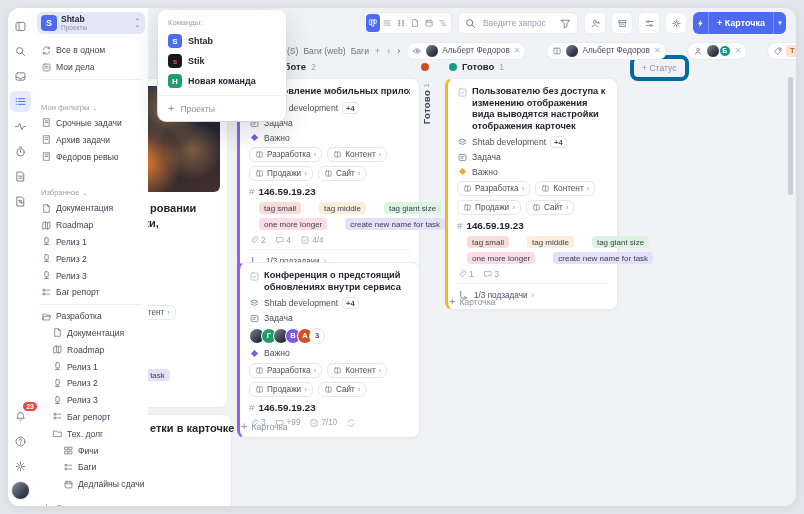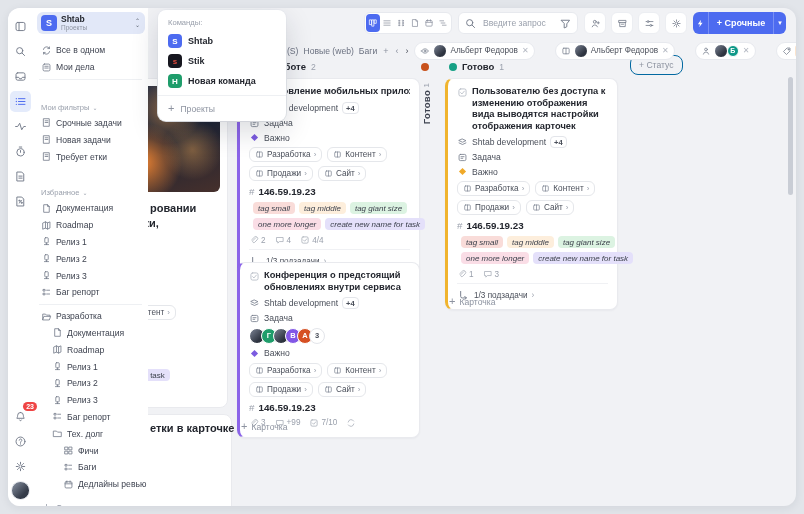--- a/index.html
+++ b/index.html
@@ -71,39 +71,39 @@
   .fchip .lbl{font-size:8.2px;color:#4a4f5a;}
   .fchip .x{color:#b3b8c2;font-size:8px;margin-left:1px;}
   .fchip .tbadge{width:12px;height:12px;border-radius:3px;background:#fbe4cd;color:#c4642a;font-size:7.5px;font-weight:700;display:flex;align-items:center;justify-content:center;}
   .fr-icons{margin-left:auto;display:flex;gap:6px;}
   .fr-icons .ic{width:12px;height:12px;cursor:pointer;}
   
   .colhead{position:absolute;display:flex;align-items:center;gap:5px;z-index:2;}
   .dot{width:8px;height:8px;border-radius:50%;}
   .colhead .t{font-size:9.5px;font-weight:700;color:#23262e;}
   .colhead .c{font-size:8.6px;color:#9aa0ac;}
-  .addstatus{position:absolute;left:622px;top:47px;height:18px;padding:0 8px;border:1px solid #0369a1;border-radius:8px;background:transparent;color:#8d93a0;font-size:8.6px;display:flex;align-items:center;z-index:2;cursor:pointer;}
+  .addstatus{position:absolute;left:622px;top:47px;height:18px;padding:0 8px;border:4px solid #0369a1;border-radius:8px;background:transparent;color:#8d93a0;font-size:8.6px;display:flex;align-items:center;z-index:2;cursor:pointer;}
   .vcol{position:absolute;left:407px;top:75px;width:22px;display:flex;flex-direction:column;align-items:center;z-index:2;}
   .vlabel{writing-mode:vertical-rl;transform:rotate(180deg);font-size:9.5px;font-weight:700;color:#3e4350;letter-spacing:.3px;}
   .vcount{writing-mode:vertical-rl;transform:rotate(180deg);font-size:8px;color:#9aa0ac;margin-bottom:3px;}
   .card{position:absolute;background:#fff;border:1px solid #e9eaee;border-left-width:3px;border-radius:8px;box-sizing:border-box;padding:7px 9px;z-index:2;cursor:pointer;box-shadow:0 1px 2px rgba(30,34,50,.04);}
   .ct{display:flex;gap:4px;align-items:flex-start;font-size:9.3px;font-weight:700;color:#23262e;line-height:1.25;margin-bottom:4px;}
   .ct .ic{margin-top:1px;width:11px;height:11px;color:#b3b8c2;}
   .ct.nowrap span{white-space:nowrap;overflow:hidden;display:block;}
   .crow{display:flex;align-items:center;gap:4px;font-size:8.6px;color:#4a4f5a;margin:3.5px 0;white-space:nowrap;}
   .crow .ic{width:11px;height:11px;}
   .wsbadge{font-size:7.6px;color:#4a4f5a;border:1px solid #e3e5ea;border-radius:4px;padding:0.5px 3px;font-weight:700;}
   .prio .ic{color:inherit;}
   .chips{display:flex;gap:5px;margin:4px 0;}
   .chip{display:flex;align-items:center;gap:3px;border:1px solid #e5e7eb;border-radius:6px;padding:2px 5px;font-size:8.2px;color:#4a4f5a;white-space:nowrap;background:#fff;}
   .chip .ic{width:9px;height:9px;}
   .chip .arr{color:#9aa0ac;font-size:8px;}
   .code{display:flex;gap:4px;align-items:center;margin:5px 0;font-size:9.8px;font-weight:700;color:#23262e;}
   .code .h{color:#9aa0ac;font-weight:400;}
-  .tags{display:flex;gap:4px;margin:4px 4px;flex-wrap:nowrap;font-style:italic;}
+  .tags{display:flex;gap:18px;margin:4px 10px;flex-wrap:nowrap;}
   .tag{border-radius:4px;padding:1.5px 5px;font-size:8px;color:#3a3f4a;white-space:nowrap;}
   .cfoot{display:flex;gap:9px;align-items:center;margin:5px 0 2px;color:#9aa0ac;font-size:8.2px;}
   .cfoot .fi{display:flex;align-items:center;gap:2px;}
   .cfoot .ic{width:10px;height:10px;color:#a6abb6;}
   .subrow{display:flex;align-items:center;gap:4px;border-top:1px solid #f0f1f4;margin-top:4px;padding-top:5px;font-size:8.2px;color:#4a4f5a;}
   .subrow .arr{color:#9aa0ac;}
   .avstack{display:flex;align-items:center;margin:4px 0;}
   .avstack .a{width:16px;height:16px;border-radius:50%;border:1.5px solid #fff;margin-left:-4px;color:#fff;font-size:7.5px;font-weight:700;display:flex;align-items:center;justify-content:center;box-sizing:border-box;}
   .avstack .a:first-child{margin-left:0;}
   .avstack .a.photo{background:linear-gradient(135deg,#7d8596,#2e3440 70%);}
@@ -255,28 +255,28 @@
           </span>
         </span>
       <div class="cta">
         <span class="seg iconseg">
             <span class="ic">
               <svg viewBox="0 0 16 16" fill="none" stroke="currentColor" stroke-width="1.2" stroke-linecap="round" stroke-linejoin="round">
                 <path d="M8.8 2.5L4.2 9h3L6.2 13.5 11 7H8z" fill="currentColor" stroke="none"></path>
               </svg>
             </span>
           </span>
-        <span class="seg label">+ Срочные</span>
+        <span class="seg label">+ Карточка</span>
         <span class="seg chev">▾</span>
       </div>
     </div>
 
     <div class="filterrow" id="filterrow">
       <span class="tabfrag">(S)</span>
-      <span class="tab">Новые (web)</span>
+      <span class="tab">Баги (web)</span>
       <span class="tab">Баги</span>
       <span class="tctl">+</span>
       <span class="tctl">‹</span>
       <span class="tctl" style="color:#4a4f5a;">›</span>
       <span id="chips" style="display:flex;gap:20px;">
           <span class="fchip">
             <span class="ic">
               <svg viewBox="0 0 16 16" fill="none" stroke="currentColor" stroke-width="1.2" stroke-linecap="round" stroke-linejoin="round">
                 <path d="M2.5 8C4 5.6 6 4.6 8 4.6s4 1 5.5 3.4C12 10.4 10 11.4 8 11.4S4 10.4 2.5 8z"></path>
                 <circle cx="8" cy="8" r="1.5"></circle>
@@ -789,30 +789,30 @@
             </span>
             <span>Срочные задачи</span>
           </div>
           <div class="sitem">
             <span class="ic">
               <svg viewBox="0 0 16 16" fill="none" stroke="currentColor" stroke-width="1.2" stroke-linecap="round" stroke-linejoin="round">
                 <path d="M4 2.5h8v11H4z"></path>
                 <path d="M6 5.5h4M6 8h4"></path>
               </svg>
             </span>
-            <span>Новая задачи</span>
+            <span>Архив задачи</span>
           </div>
           <div class="sitem">
             <span class="ic">
               <svg viewBox="0 0 16 16" fill="none" stroke="currentColor" stroke-width="1.2" stroke-linecap="round" stroke-linejoin="round">
                 <path d="M4 2.5h8v11H4z"></path>
                 <path d="M6 5.5h4M6 8h4"></path>
               </svg>
             </span>
-            <span>Требует етки</span>
+            <span>Федоров ревью</span>
           </div>
           <div class="ssec">
             <span>Избранное</span>
             <span style="font-size:6px;">⌄</span>
           </div>
           <div class="sitem">
             <span class="ic">
               <svg viewBox="0 0 16 16" fill="none" stroke="currentColor" stroke-width="1.2" stroke-linecap="round" stroke-linejoin="round">
                 <path d="M4.5 2.5h5L12 5v8.5H4.5z"></path>
                 <path d="M9.5 2.5V5H12"></path>
@@ -963,21 +963,21 @@
             </span>
             <span>Баги</span>
           </div>
           <div class="sitem ind2">
             <span class="ic">
               <svg viewBox="0 0 16 16" fill="none" stroke="currentColor" stroke-width="1.2" stroke-linecap="round" stroke-linejoin="round">
                 <rect x="3" y="4" width="10" height="9" rx="1.5"></rect>
                 <path d="M3 7h10M5.7 2.8v2.4M10.3 2.8v2.4"></path>
               </svg>
             </span>
-            <span>Дедлайны ревью</span>
+            <span>Дедлайны сдачи</span>
           </div>
           <div class="sitem muted gap">
             <span class="ic">
               <svg viewBox="0 0 16 16" fill="none" stroke="currentColor" stroke-width="1.2" stroke-linecap="round" stroke-linejoin="round">
                 <path d="M8 3.5v9M3.5 8h9"></path>
               </svg>
             </span>
             <span>Создать</span>
           </div>
           <div class="sitem muted">

